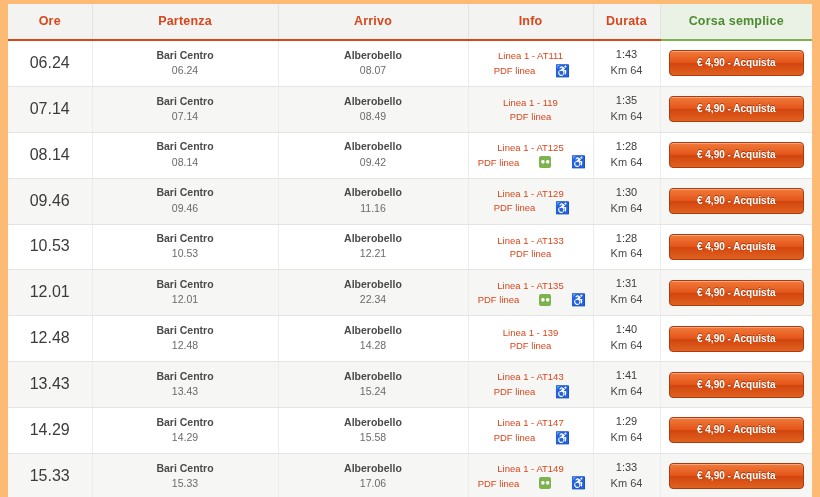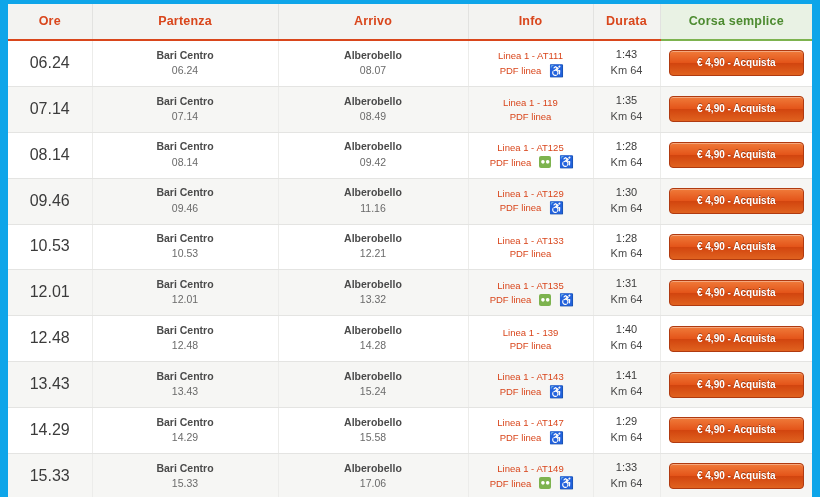--- a/index.html
+++ b/index.html
@@ -12,21 +12,21 @@
     height: 497px;
     font-family: "Liberation Sans", sans-serif;
     color: #333;
     overflow: hidden;
   }
   .timetable-wrap {
     width: 820px;
     height: 497px;
     box-sizing: border-box;
     padding: 4px 8px 0 8px;
-    background: #0ea5e9;
+    background: #fdba74;
   }
   table.timetable {
     width: 804px;
     border-collapse: collapse;
     table-layout: fixed;
   }
   table.timetable col.c-ore { width: 84px; }
   table.timetable col.c-part { width: 186px; }
   table.timetable col.c-arr { width: 190px; }
   table.timetable col.c-info { width: 125px; }
@@ -80,21 +80,21 @@
   td.info {
     color: #d9461c;
     font-size: 9.5px;
     line-height: 1.5;
   }
   td.info .line { display: block; color: #d9461c; }
   td.info .pdfrow {
     display: flex;
     align-items: center;
     justify-content: center;
-    gap: 8px;
+    gap: 20px;
     line-height: 1;
     margin-top: 1px;
   }
   td.info .pdf { color: #d9461c; }
 
   .ic {
     display: inline-block;
     width: 12px;
     height: 12px;
     line-height: 12px;
@@ -291,21 +291,21 @@
           </td>
         </tr>
         <tr class="alt">
           <td class="ore">12.01</td>
           <td class="station">
             <span class="name">Bari Centro</span>
             <span class="time">12.01</span>
           </td>
           <td class="station">
             <span class="name">Alberobello</span>
-            <span class="time">13.32</span>
+            <span class="time">22.34</span>
           </td>
           <td class="info">
             <span class="line">Linea 1 - AT135</span>
             <span class="pdfrow">
               <span class="pdf">PDF linea</span>
               <span class="ic ic-bike">●●</span>
               <span class="ic ic-wheelchair">♿</span>
             </span>
           </td>
           <td class="durata">

